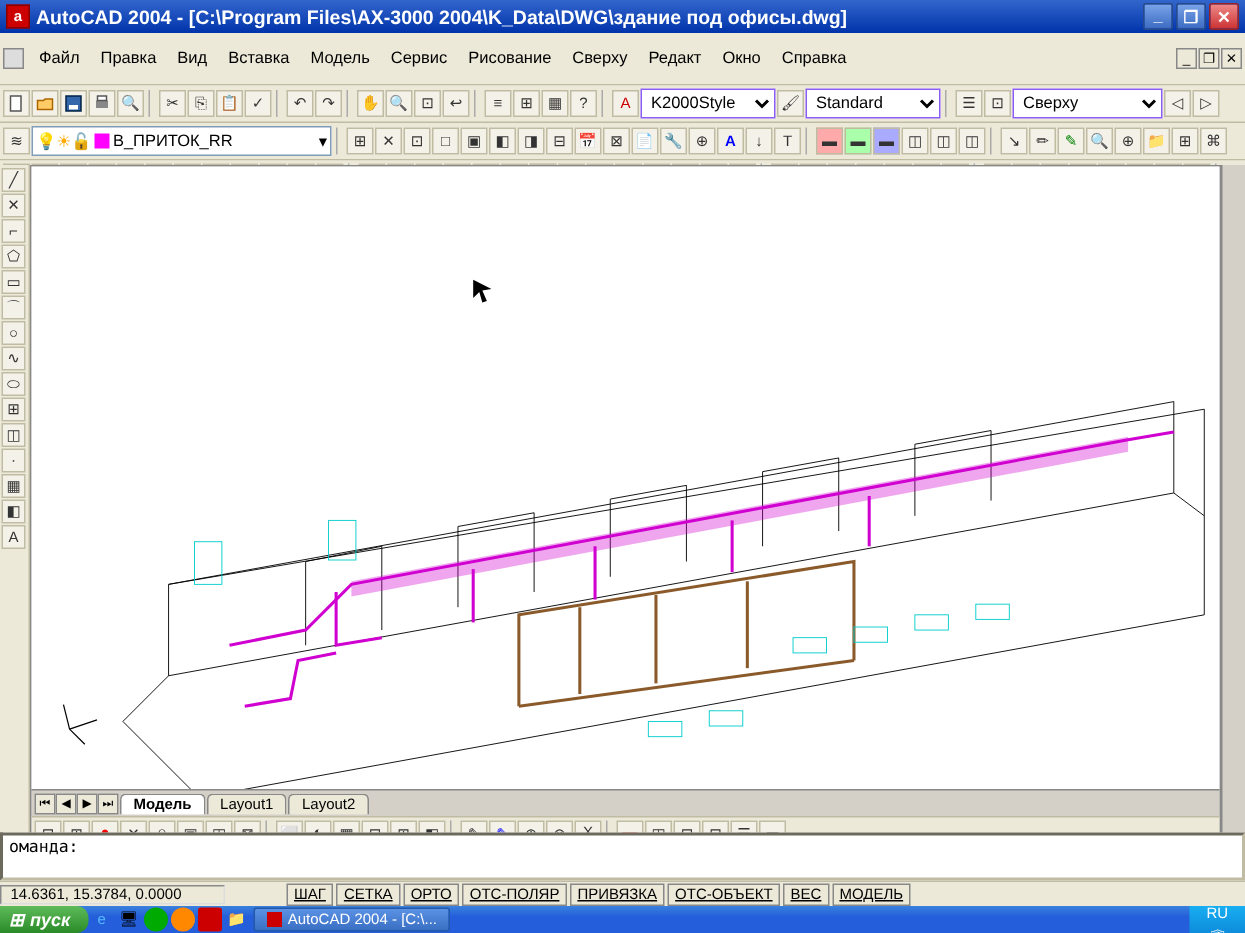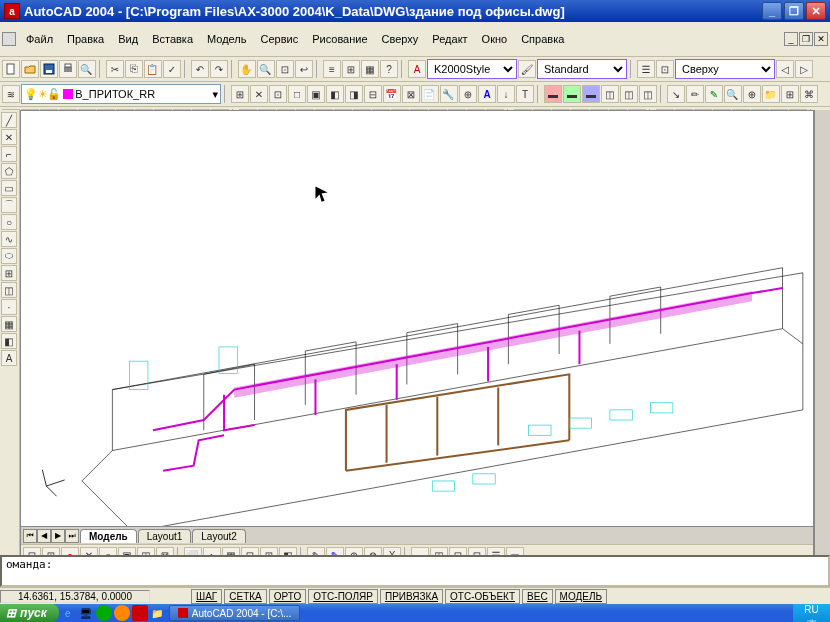--- a/index.html
+++ b/index.html
@@ -31,21 +31,21 @@
   .canvas svg { width:100%; height:100%;}
   .tabbar { height:18px; background:#d4d0c8; display:flex; align-items:center; padding:0 2px; gap:0; border-top:1px solid #888;}
   .navbtn { width:14px; height:14px; border:1px solid #888; background:#ece9d8; display:flex; align-items:center; justify-content:center; font-size:8px; cursor:pointer;}
   .tab { padding:1px 8px; border:1px solid #888; border-bottom:none; border-top-left-radius:4px; border-top-right-radius:4px; background:#ece9d8; cursor:pointer; font-size:10px; margin-left:1px;}
   .tab.active { background:white; font-weight:bold;}
   .right-scroll { width:16px; background:#d4d0c8; border-left:1px solid #888;}
   .bottom-toolstrip { height:22px; background:#ece9d8; border-top:1px solid #c0bca4; display:flex; align-items:center; padding:0 2px; gap:1px;}
   .cmdarea { position:absolute; bottom:35px; left:0; right:0; height:32px; background:white; border:2px inset #c0bca4; font-family:monospace; font-size:11px; padding:1px 4px; overflow:hidden;}
   .cmdline { white-space:nowrap; overflow:hidden; color:#000;}
   .statusbar { position:absolute; bottom:18px; left:0; right:0; height:17px; background:#ece9d8; display:flex; align-items:center; border-top:1px solid #c0bca4; font-size:10px;}
-  .status-coords { padding:0 6px; border:1px inset #ddd; min-width:150px;text-align:center;}
+  .status-coords { padding:0 6px; border:1px inset #ddd; min-width:150px;}
   .status-btn { padding:1px 4px; border:1px solid #888; background:#ece9d8; margin:0 1px; cursor:pointer; font-size:10px;text-decoration:underline;}
   .taskbar { position:absolute; bottom:0; left:0; right:0; height:18px; background: linear-gradient(to bottom, #3a81dd, #245edb 40%, #245edb); display:flex; align-items:center;}
   .startbtn { height:18px; background: linear-gradient(to bottom,#5fbb5a,#2a8a28); color:white; font-weight:bold; font-style:italic; padding:0 12px 0 6px; display:flex; align-items:center; border-radius:0 8px 8px 0; font-size:12px; cursor:pointer;}
   .ql { width:16px; height:16px; margin:0 1px; border-radius:2px; cursor:pointer; display:flex;align-items:center;justify-content:center;font-size:10px;}
   .taskbtn { height:16px; background: linear-gradient(to bottom,#5a92e4,#3a6fc4); color:white; padding:0 8px; margin:0 2px; border-radius:2px; display:flex; align-items:center; font-size:10px; cursor:pointer; border:1px solid #2458a8;}
   .systray { margin-left:auto; background: linear-gradient(to bottom,#18aef2,#0d8cdb); height:18px; display:flex; align-items:center; padding:0 6px; gap:4px; color:white; font-size:10px;flex-direction:column;}
   .tray-icon { width:12px; height:12px; display:inline-block;}
 </style>
 </head>
 <body>

